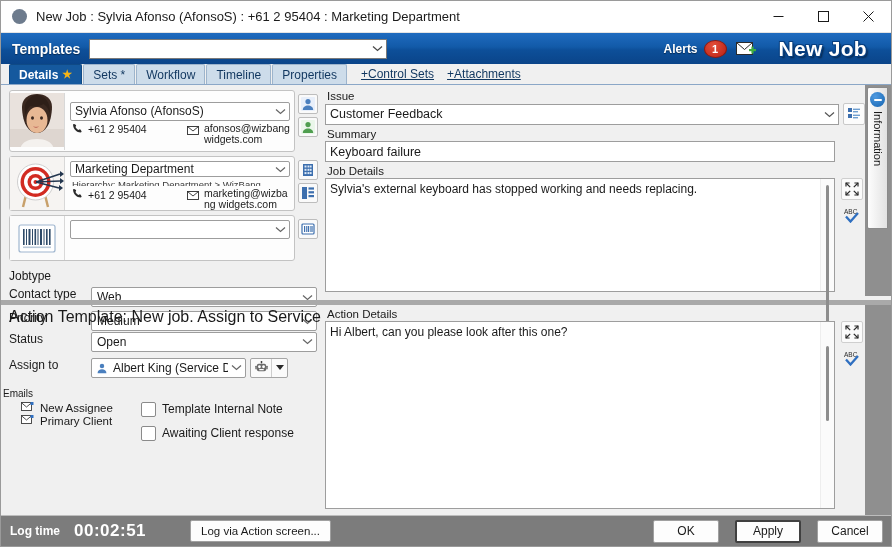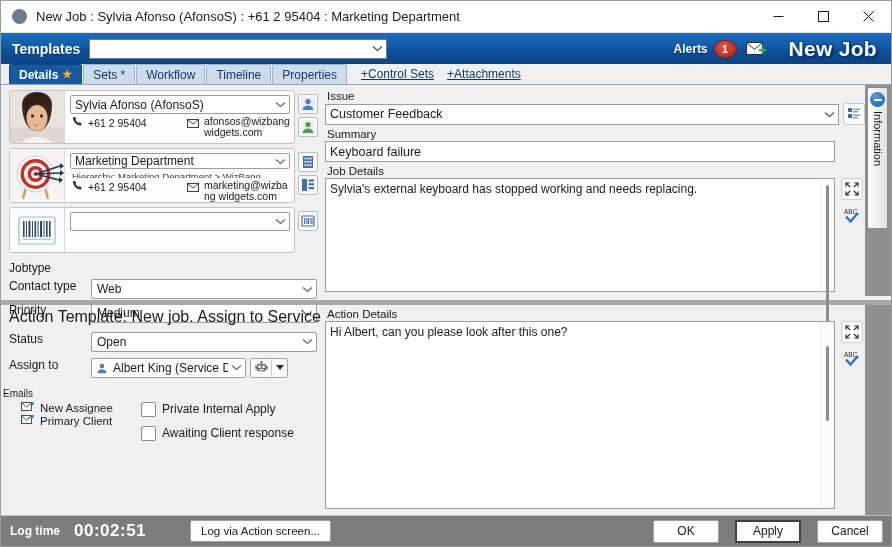--- a/index.html
+++ b/index.html
@@ -41,21 +41,21 @@
   .tmpl-lbl{
     color:#ffffff;font-weight:bold;font-size:14px;
     margin-left:11px;margin-right:9px;white-space:nowrap;
     text-shadow:0 1px 1px rgba(0,0,0,.45);
   }
   .tmpl-cbo{
     width:298px;height:20px;background:#fff;border:1px solid #7a7a7a;
     display:flex;align-items:center;justify-content:flex-end;box-sizing:border-box;
   }
   .tmpl-cbo .cv{flex:1;padding-left:4px;font-size:12px;overflow:hidden;white-space:nowrap;}
-  .alerts-wrap{position:absolute;right:0;top:0;height:31px;display:flex;align-items:center;}
+  .alerts-wrap{position:absolute;right:10px;top:0;height:31px;display:flex;align-items:center;}
   .alerts-lbl{color:#fff;font-weight:bold;font-size:12px;margin-right:6px;text-shadow:0 1px 1px rgba(0,0,0,.45);}
   .alert-badge{
     width:21px;height:16px;border-radius:50%;
     background:radial-gradient(circle at 40% 30%,#e4503a,#b81f13);
     color:#fff;font-size:11px;font-weight:bold;
     display:flex;align-items:center;justify-content:center;
     border:1px solid #8d1a10;
   }
   .mail-ico{margin-left:9px;display:flex;align-items:center;}
   .newjob{
@@ -86,21 +86,21 @@
   
   .main{flex:1;display:flex;min-height:0;position:relative;background:#f0f0f0;}
   .leftcol{width:320px;min-width:320px;display:flex;flex-direction:column;padding:5px 0 0 8px;box-sizing:border-box;}
   .rightcol{flex:1;display:flex;flex-direction:column;padding:5px 0 0 4px;box-sizing:border-box;min-width:0;}
   .sidebar{width:26px;min-width:26px;background:#8f8f8f;position:relative;}
   
   .card{
     background:#fdfdfd;border:1px solid #c3c3c3;border-radius:3px;
     display:flex;margin-bottom:4px;box-sizing:border-box;
   }
-  .card.c1{height:54px;}
+  .card.c1{height:62px;align-items:center;}
   .card.c2{height:55px;}
   .card.c3{height:46px;}
   .thumb{width:54px;min-width:54px;border-right:1px solid #d8d8d8;overflow:hidden;position:relative;}
   .cardbody{flex:1;display:flex;flex-direction:column;padding:4px 4px 0 5px;min-width:0;}
   .cbo{
     height:19px;background:#fff;border:1px solid #9d9d9d;border-radius:2px;
     display:flex;align-items:center;box-sizing:border-box;
   }
   .cbo .cv{flex:1;padding-left:4px;font-size:12px;white-space:nowrap;overflow:hidden;}
   .chev{width:17px;display:flex;align-items:center;justify-content:center;flex:none;}
@@ -652,21 +652,21 @@
                       <polyline points="1,1.2 5.5,5 10,1.2" fill="none" stroke="#3a3a3a" stroke-width=".9"></polyline>
                       <rect x="9.5" y="0" width="3" height="3" fill="#2f6fc0"></rect>
                     </svg>
                 </span>
                 <span>Primary Client</span>
               </div>
             </div>
             <div style="padding-top:1px;">
               <div class="chkrow">
                 <div class="chk"></div>
-                <span>Private Internal Apply</span>
+                <span>Template Internal Note</span>
               </div>
               <div class="chkrow">
                 <div class="chk"></div>
                 <span>Awaiting Client response</span>
               </div>
             </div>
           </div>
           <div style="flex:1"></div>
         </div>
 

